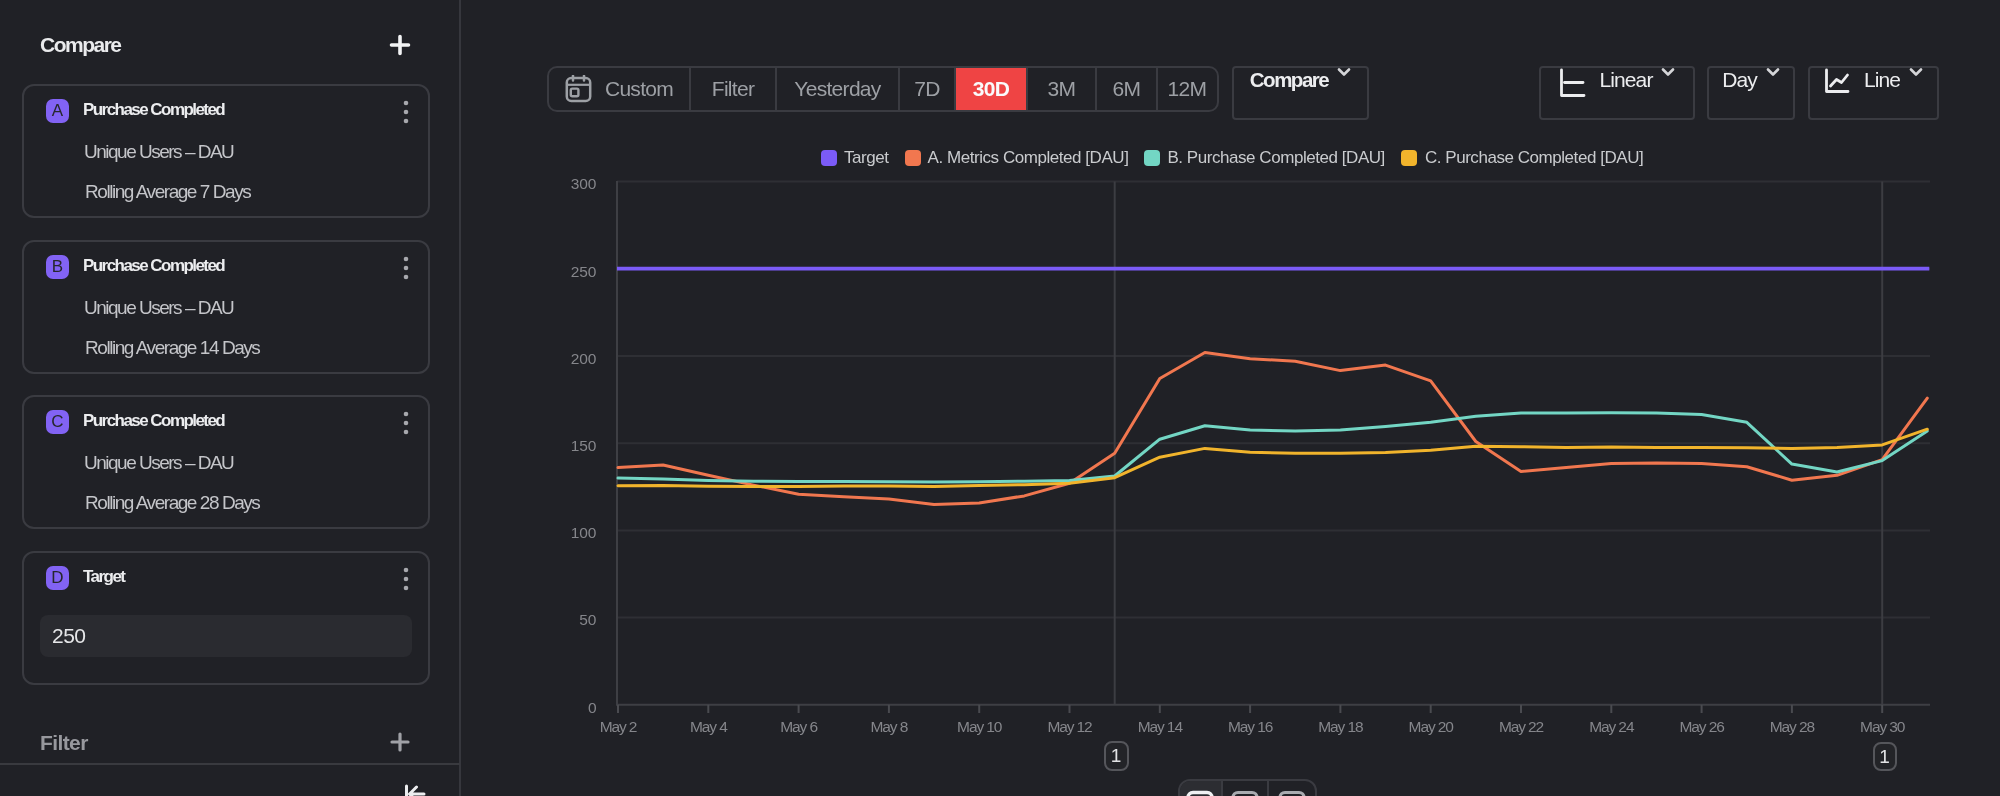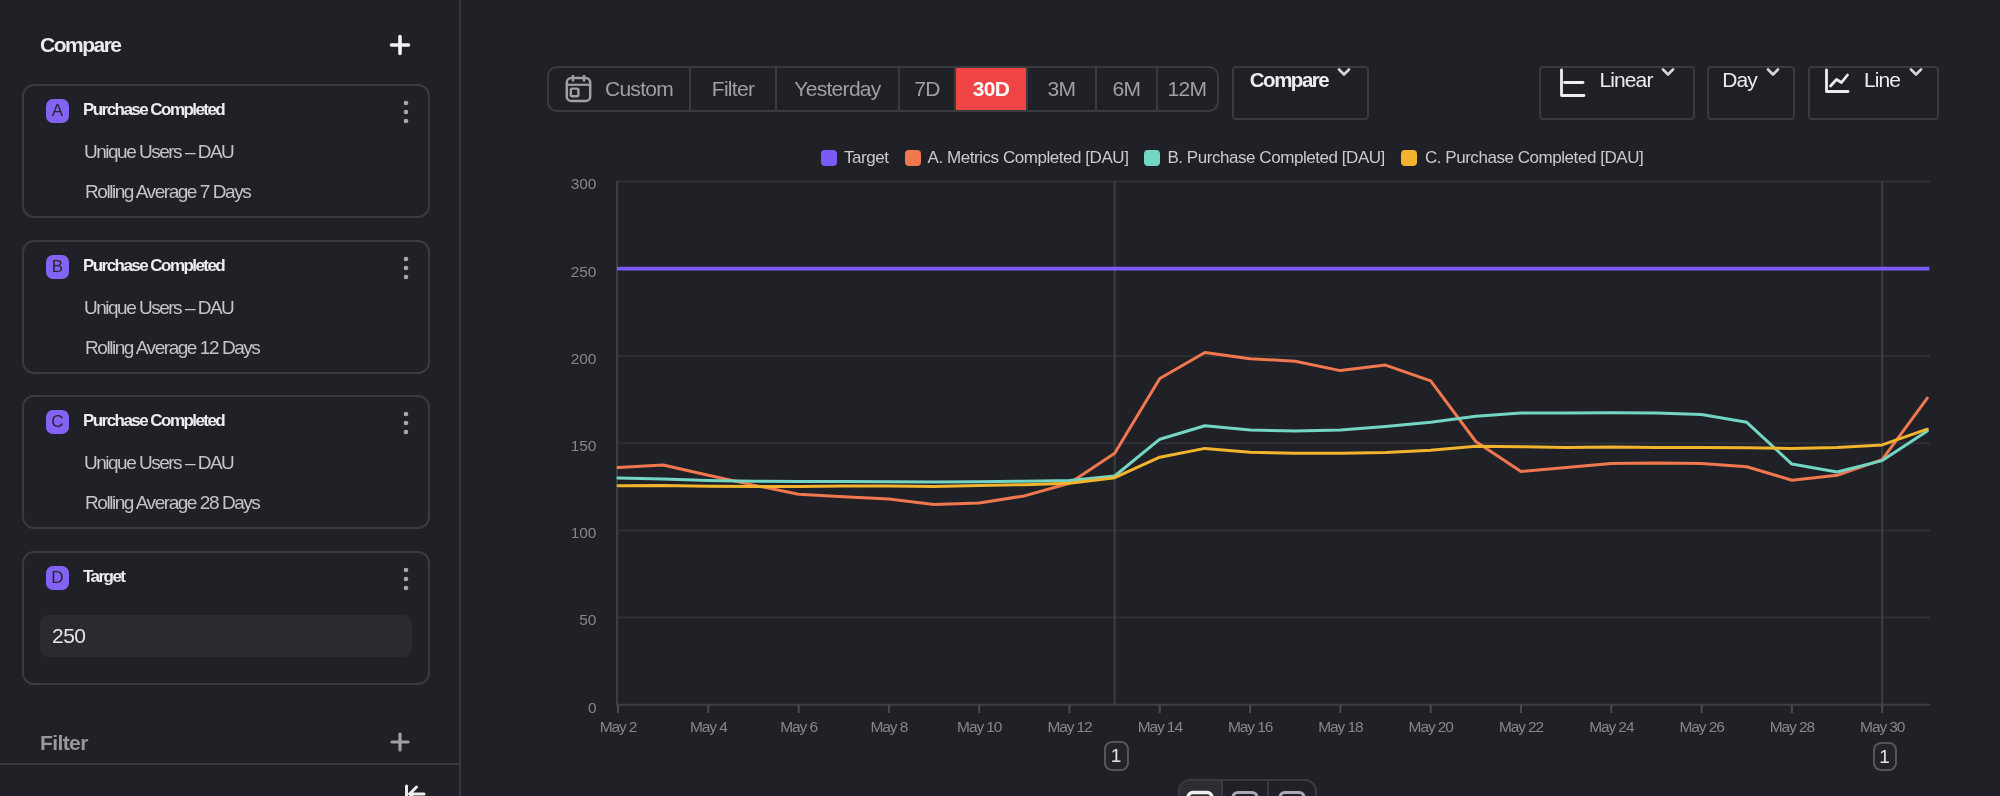--- a/index.html
+++ b/index.html
@@ -63,21 +63,21 @@
 
   <div class="card" style="top:240px">
     <div class="badge">B</div>
     <div class="ctitle">Purchase Completed</div>
     <svg class="kebab" width="12" height="44">
         <circle cx="6" cy="6" r="2.3" fill="#A7A8AD"></circle>
         <circle cx="6" cy="15" r="2.3" fill="#A7A8AD"></circle>
         <circle cx="6" cy="24" r="2.3" fill="#A7A8AD"></circle>
       </svg>
     <div class="csub1">Unique Users – DAU</div>
-    <div class="csub2">Rolling Average 12 Days</div>
+    <div class="csub2">Rolling Average 14 Days</div>
   </div>
 
   <div class="card" style="top:395px">
     <div class="badge">C</div>
     <div class="ctitle">Purchase Completed</div>
     <svg class="kebab" width="12" height="44">
         <circle cx="6" cy="6" r="2.3" fill="#A7A8AD"></circle>
         <circle cx="6" cy="15" r="2.3" fill="#A7A8AD"></circle>
         <circle cx="6" cy="24" r="2.3" fill="#A7A8AD"></circle>
       </svg>

